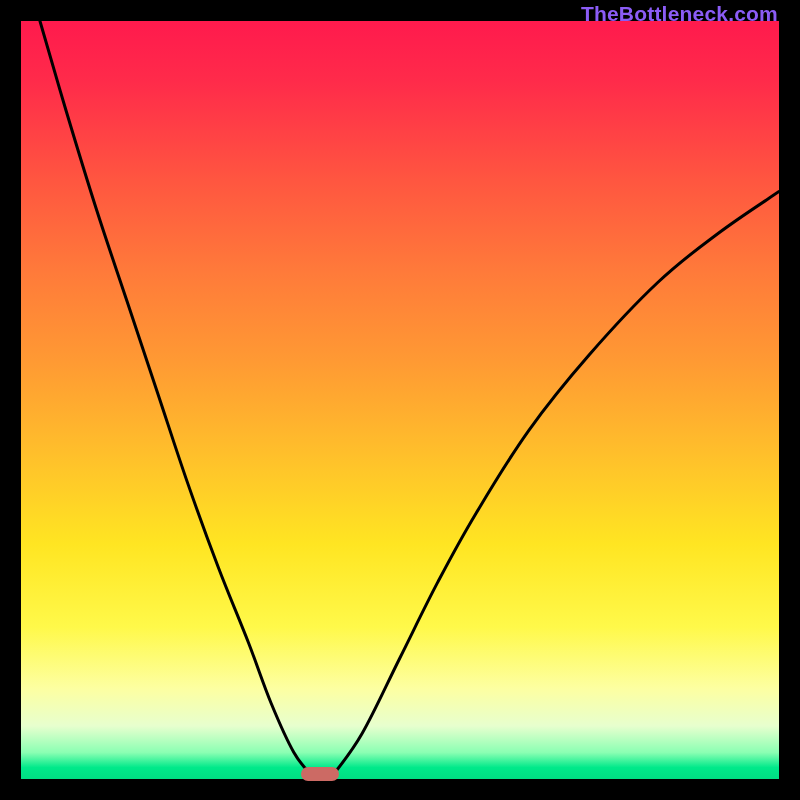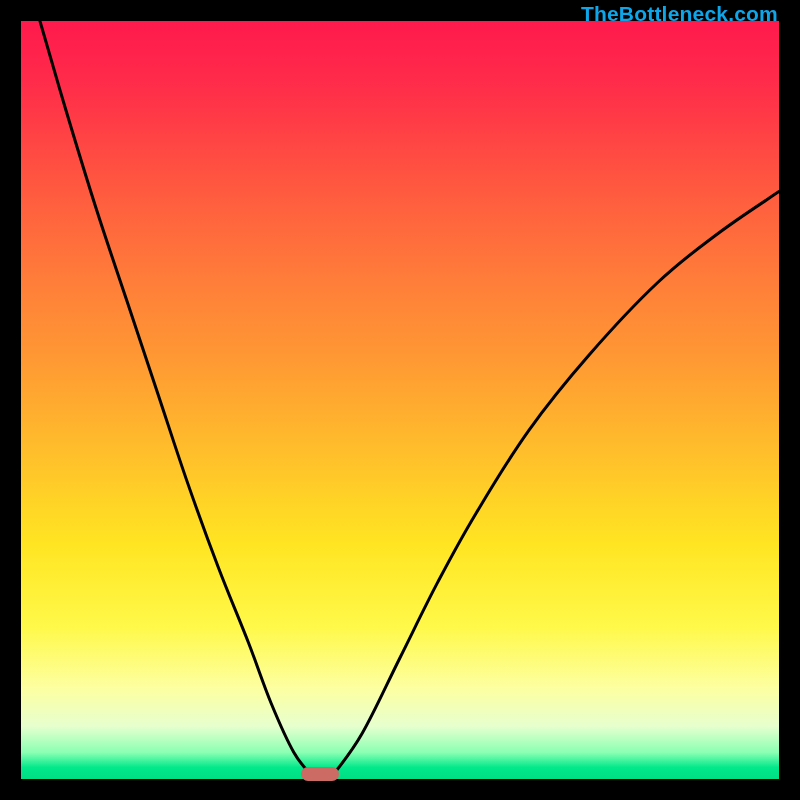--- a/index.html
+++ b/index.html
@@ -32,21 +32,21 @@
       #00de83 100%
     );
   }
   .watermark {
     position: absolute;
     top: 2px;
     right: 22px;
     font-family: Arial, Helvetica, sans-serif;
     font-size: 21px;
     font-weight: bold;
-    color: #0ea5e9;
+    color: #8b5cf6;
     letter-spacing: 0.2px;
   }
   svg.curve {
     position: absolute;
     left: 0;
     top: 0;
     width: 758px;
     height: 758px;
     pointer-events: none;
   }

